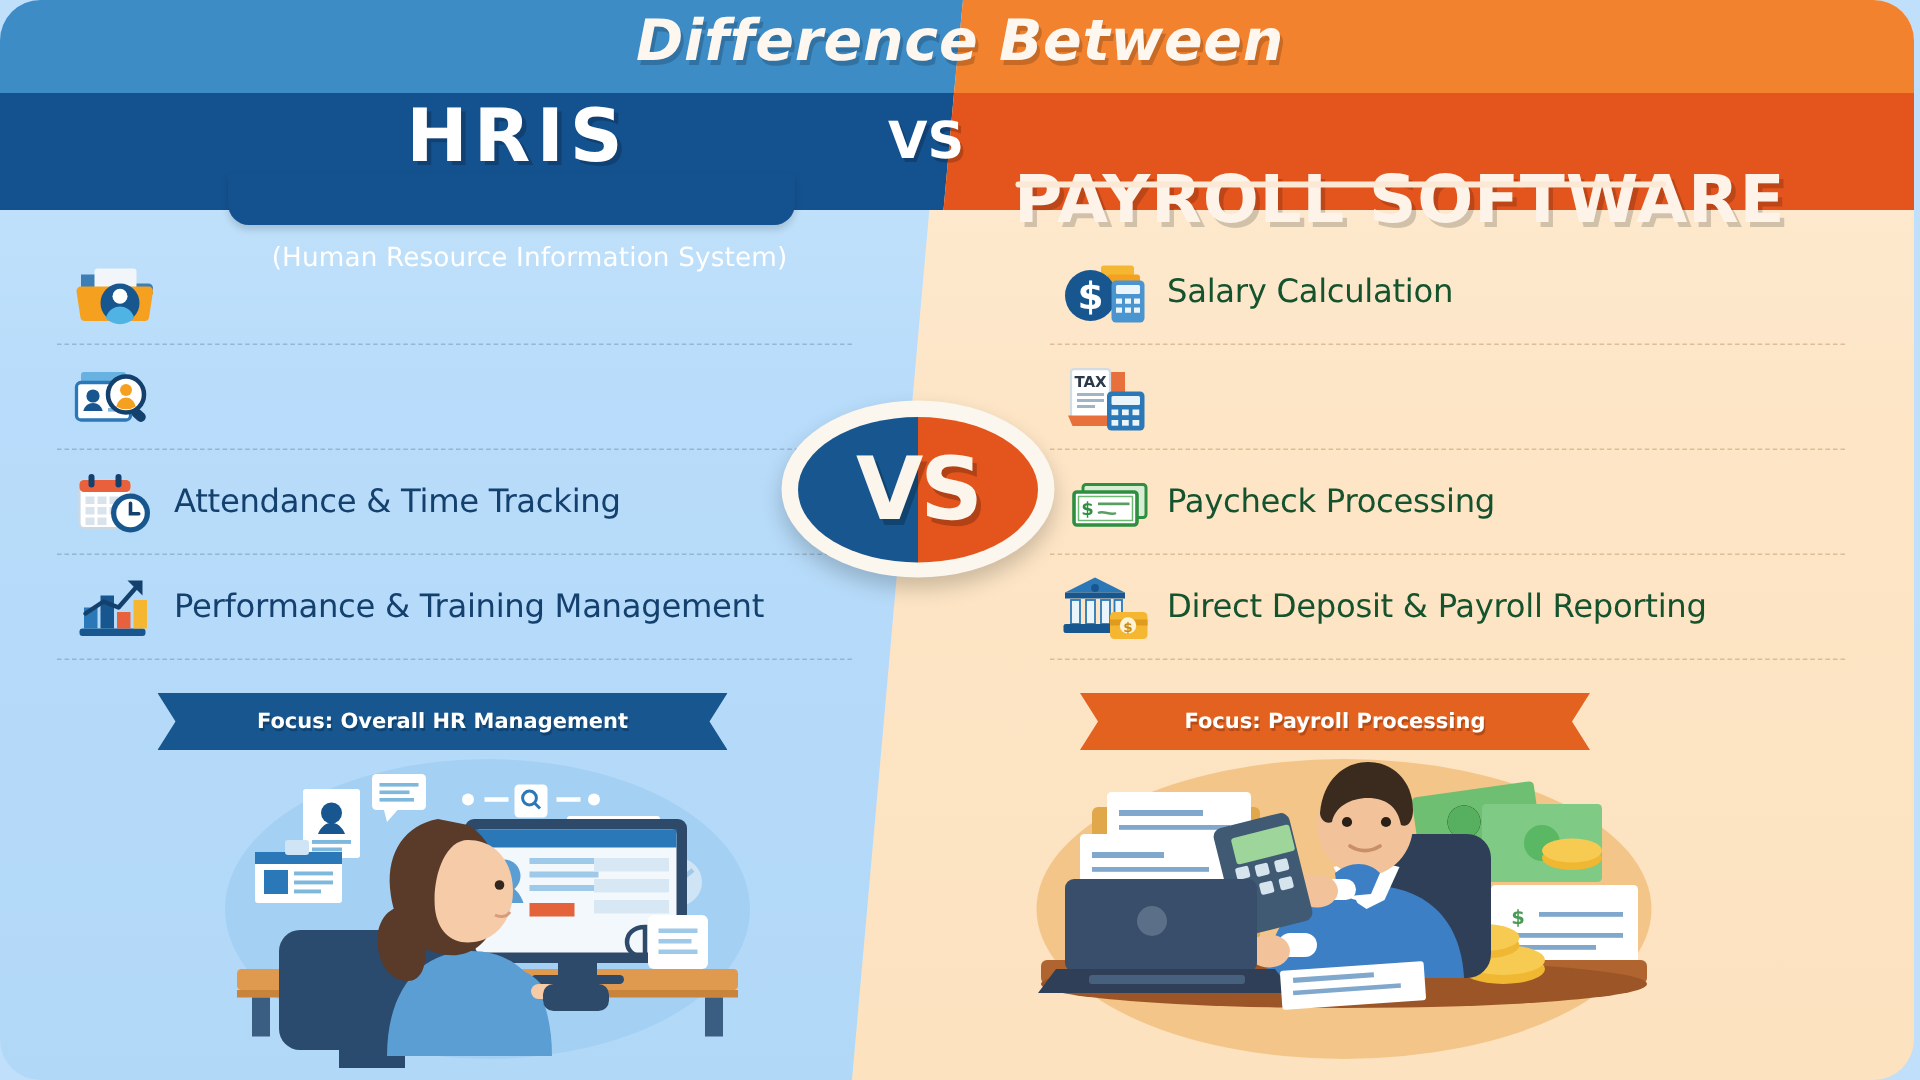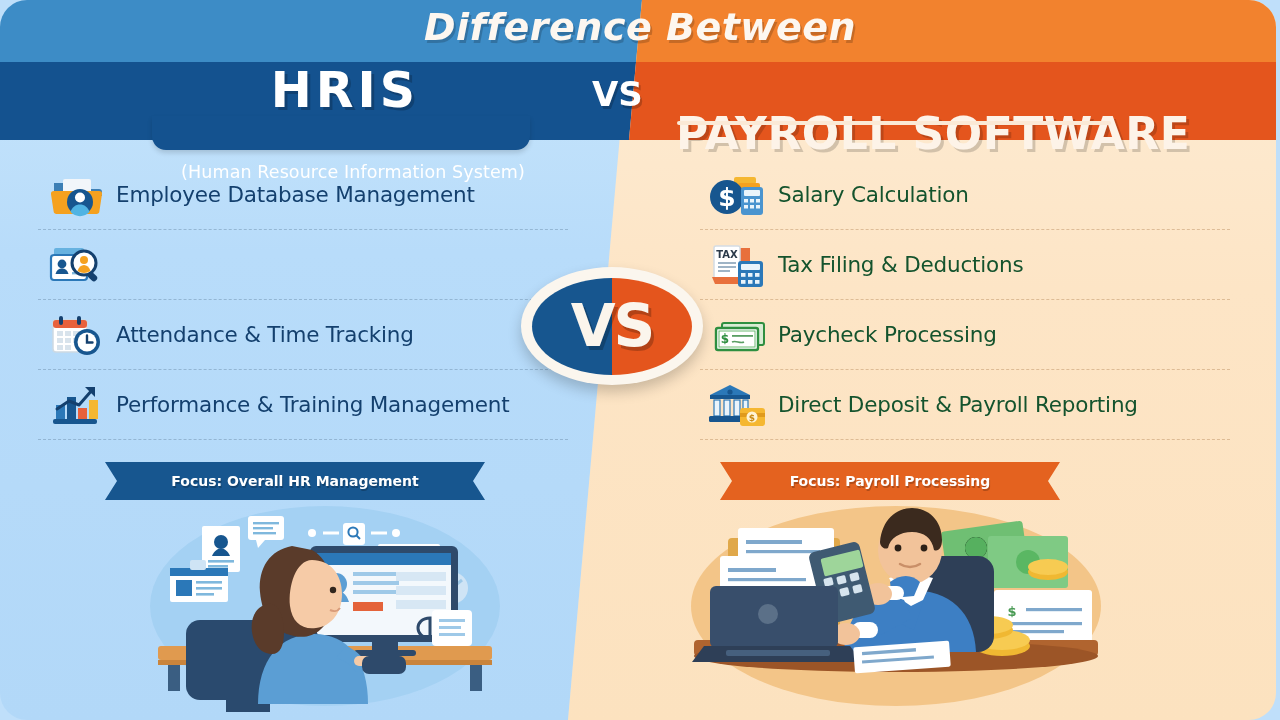--- a/index.html
+++ b/index.html
@@ -210,21 +210,20 @@
       <div class="ficon">
         <svg width="56" height="48" viewBox="0 0 56 48">
           <path d="M5 12h16l5 6h24a3 3 0 0 1 3 3v4H5z" fill="#3d7fb5"></path>
           <rect x="14" y="8" width="28" height="16" rx="2" fill="#f2f6fa"></rect>
           <path d="M4 20h46a3 3 0 0 1 3 3.3l-2.6 17A3 3 0 0 1 47.4 43H7.6a3 3 0 0 1-3-2.7L2 23.3A3 3 0 0 1 5 20z" fill="#f5a11f"></path>
           <circle cx="31" cy="31" r="13" fill="#17568f"></circle>
           <circle cx="31" cy="26.5" r="5" fill="#ffffff"></circle>
           <path d="M21.5 41c1.6-5 5.2-7.6 9.5-7.6s7.9 2.6 9.5 7.6a13 13 0 0 1-19 0z" fill="#4fb3e3"></path>
         </svg>
       </div>
-      <div class="flabel">Employee Database Management</div>
     </div>
 
     <div class="frow">
       <div class="ficon">
         <svg width="58" height="48" viewBox="0 0 58 48">
           <rect x="6" y="7" width="30" height="9" rx="2" fill="#67b2e0"></rect>
           <rect x="3" y="14" width="36" height="25" rx="3" fill="#ffffff" stroke="#2b78b8" stroke-width="2.2"></rect>
           <circle cx="14" cy="23" r="4.4" fill="#17568f"></circle>
           <path d="M7.5 33c1-3.6 3.4-5.4 6.5-5.4S19.5 29.4 20.5 33z" fill="#17568f"></path>
           <rect x="24" y="21" width="12" height="2.4" fill="#2b78b8"></rect>
@@ -320,21 +319,20 @@
           <g fill="#eaf4fb">
             <rect x="33" y="32" width="4.5" height="3.8"></rect>
               <rect x="40" y="32" width="4.5" height="3.8"></rect>
               <rect x="47" y="32" width="4.5" height="3.8"></rect>
             <rect x="33" y="39" width="4.5" height="3.8"></rect>
               <rect x="40" y="39" width="4.5" height="3.8"></rect>
               <rect x="47" y="39" width="4.5" height="3.8"></rect>
           </g>
         </svg>
       </div>
-      <div class="flabel">Tax Filing &amp; Deductions</div>
     </div>
 
     <div class="frow">
       <div class="ficon">
         <svg width="62" height="48" viewBox="0 0 62 48">
           <rect x="14" y="12" width="42" height="22" rx="2" fill="#d9ecd4" stroke="#2f8f40" stroke-width="2"></rect>
           <rect x="8" y="17" width="42" height="22" rx="2" fill="#ffffff" stroke="#2f8f40" stroke-width="2.4"></rect>
           <rect x="11" y="20" width="36" height="16" fill="none" stroke="#6cba72" stroke-width="1"></rect>
           <text x="17" y="32" font-family="DejaVu Sans, sans-serif" font-size="12" font-weight="bold" fill="#2f8f40" text-anchor="middle">$</text>
           <rect x="24" y="24" width="21" height="1.8" fill="#5a9e63"></rect>

